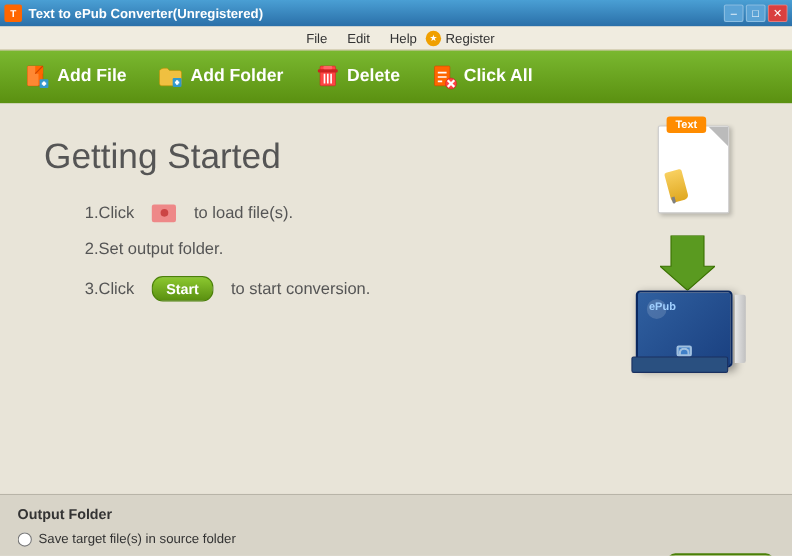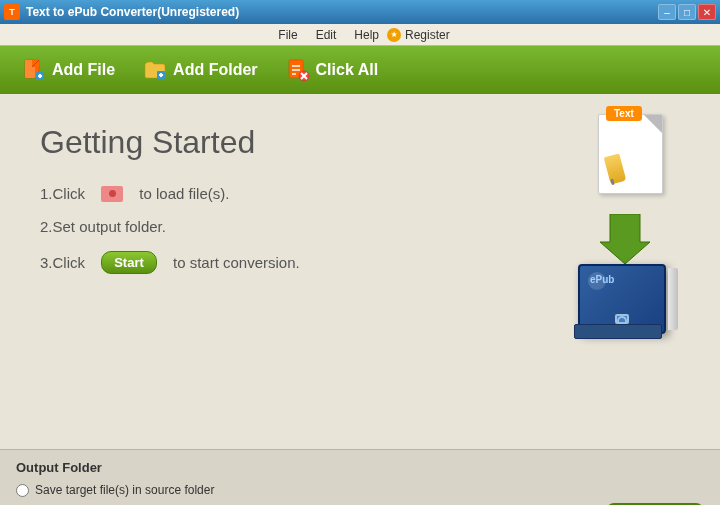--- a/index.html
+++ b/index.html
@@ -142,20 +142,21 @@
     .gs-title {
       font-size: 32px;
       font-weight: normal;
       color: #555;
       margin-bottom: 24px;
     }
     .gs-steps {
       display: flex;
       flex-direction: column;
       gap: 16px;
+      margin-left: 37px;
     }
     .gs-step {
       font-size: 15px;
       color: #555;
       display: flex;
       align-items: center;
       gap: 6px;
     }
     .start-badge {
       display: inline-block;
@@ -268,20 +269,33 @@
         <rect x="14" y="13" width="8" height="8" rx="1" fill="#3399cc"></rect>
         <line x1="18" y1="15" x2="18" y2="19" stroke="white" stroke-width="2"></line>
         <line x1="16" y1="17" x2="20" y2="17" stroke="white" stroke-width="2"></line>
       </svg>
     </div>
     <span>Add Folder</span>
   </div>
   <div class="toolbar-btn">
     <div class="toolbar-btn-icon">
       <svg width="24" height="24" viewBox="0 0 24 24">
+        <rect x="5" y="2" width="14" height="18" rx="1" fill="#ff4444" stroke="#cc2222" stroke-width="0.5"></rect>
+        <rect x="3" y="5" width="18" height="3" rx="1" fill="#cc2222"></rect>
+        <line x1="9" y1="9" x2="9" y2="18" stroke="white" stroke-width="1.5"></line>
+        <line x1="12" y1="9" x2="12" y2="18" stroke="white" stroke-width="1.5"></line>
+        <line x1="15" y1="9" x2="15" y2="18" stroke="white" stroke-width="1.5"></line>
+        <rect x="8" y="2" width="8" height="3" rx="1" fill="#ff6666"></rect>
+      </svg>
+    </div>
+    <span>Delete</span>
+  </div>
+  <div class="toolbar-btn">
+    <div class="toolbar-btn-icon">
+      <svg width="24" height="24" viewBox="0 0 24 24">
         <rect x="3" y="2" width="14" height="18" rx="1" fill="#ff6600" stroke="#cc4400" stroke-width="0.5"></rect>
         <line x1="6" y1="8" x2="14" y2="8" stroke="white" stroke-width="1.5"></line>
         <line x1="6" y1="12" x2="14" y2="12" stroke="white" stroke-width="1.5"></line>
         <line x1="6" y1="16" x2="10" y2="16" stroke="white" stroke-width="1.5"></line>
         <circle cx="18" cy="18" r="5" fill="#ff4444" stroke="#cc2222" stroke-width="0.5"></circle>
         <line x1="15" y1="15" x2="21" y2="21" stroke="white" stroke-width="2"></line>
         <line x1="21" y1="15" x2="15" y2="21" stroke="white" stroke-width="2"></line>
       </svg>
     </div>
     <span>Click All</span>

